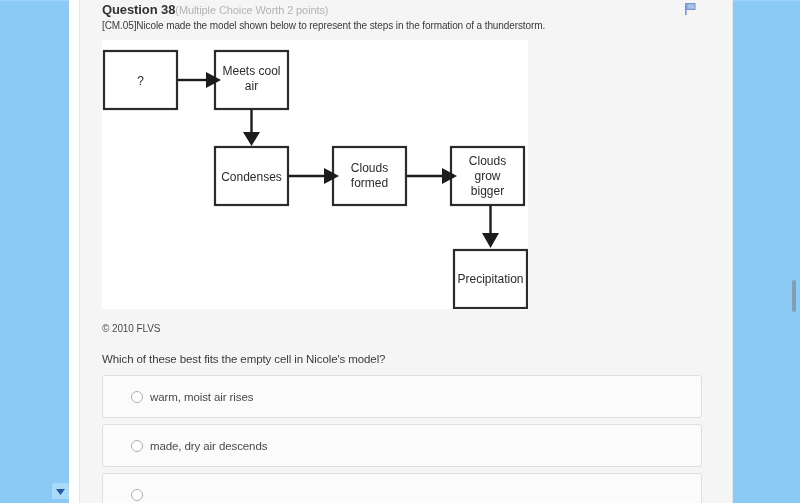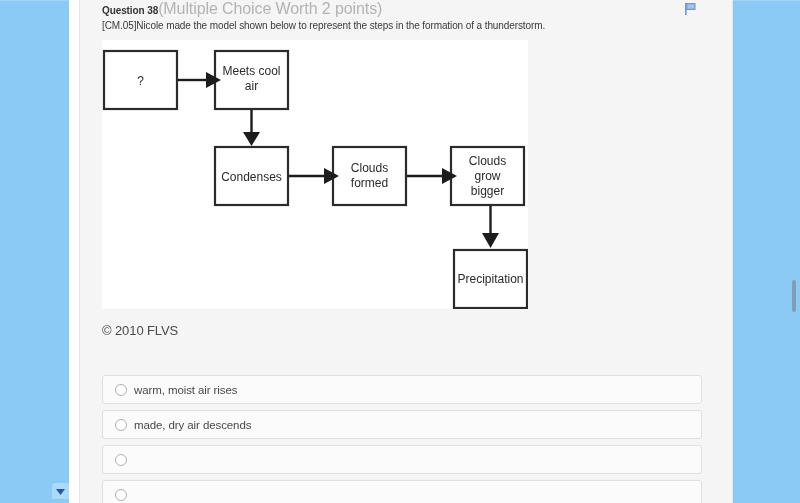--- a/index.html
+++ b/index.html
@@ -59,27 +59,27 @@
     overflow: hidden;
   }
 
   .q-header {
     position: absolute;
     left: 22px;
     top: 0px;
     white-space: nowrap;
   }
   .q-title {
-    font-size: 10px;
+    font-size: 13px;
     font-weight: bold;
     color: #333333;
     letter-spacing: -0.1px;
   }
   .q-meta {
-    font-size: 16px;
+    font-size: 11px;
     color: #b3b3b3;
     letter-spacing: -0.1px;
   }
 
   .flag-icon {
     position: absolute;
     left: 602px;
     top: 1px;
     width: 16px;
     height: 16px;
@@ -104,21 +104,21 @@
     width: 426px;
     height: 269px;
     background: #ffffff;
   }
   .diagram-svg { position: absolute; left: 0; top: 0; }
 
   .copyright {
     position: absolute;
     left: 22px;
     top: 323px;
-    font-size: 13px;
+    font-size: 10px;
     color: #4a4a4a;
     letter-spacing: -0.1px;
   }
 
   .sub-question {
     position: absolute;
     left: 22px;
     top: 353px;
     font-size: 11.5px;
     color: #3b3b3b;
@@ -126,28 +126,28 @@
   }
 
   
   .options {
     position: absolute;
     left: 22px;
     top: 375px;
     width: 600px;
   }
   .option-row {
-    height: 29px;
+    height: 43px;
     margin-bottom: 6px;
     background: #fbfbfb;
     border: 1px solid #dfdfdf;
     border-radius: 3px;
     display: flex;
     align-items: center;
-    padding-left: 12px;
+    padding-left: 28px;
     box-sizing: border-box;
   }
   .radio {
     width: 10px;
     height: 10px;
     border: 1px solid #b0b0b0;
     border-radius: 50%;
     background: #ffffff;
     flex: 0 0 auto;
     margin-right: 7px;
@@ -261,20 +261,21 @@
           <polygon points="222,128 237,136 222,144"></polygon>
           <polygon points="340,128 355,136 340,144"></polygon>
           <polygon points="141,92 158,92 149.5,106"></polygon>
           <polygon points="380,193 397,193 388.5,208"></polygon>
         </g>
       </svg>
     </div>
 
     <div class="copyright">© 2010 FLVS</div>
 
+    <div class="sub-question">Which of these best fits the empty cell in Nicole's model?</div>
 
     <div class="options">
       <div class="option-row">
         <span class="radio"></span>
         <span class="option-label">warm, moist air rises</span>
       </div>
       <div class="option-row">
         <span class="radio"></span>
         <span class="option-label">made, dry air descends</span>
       </div>

